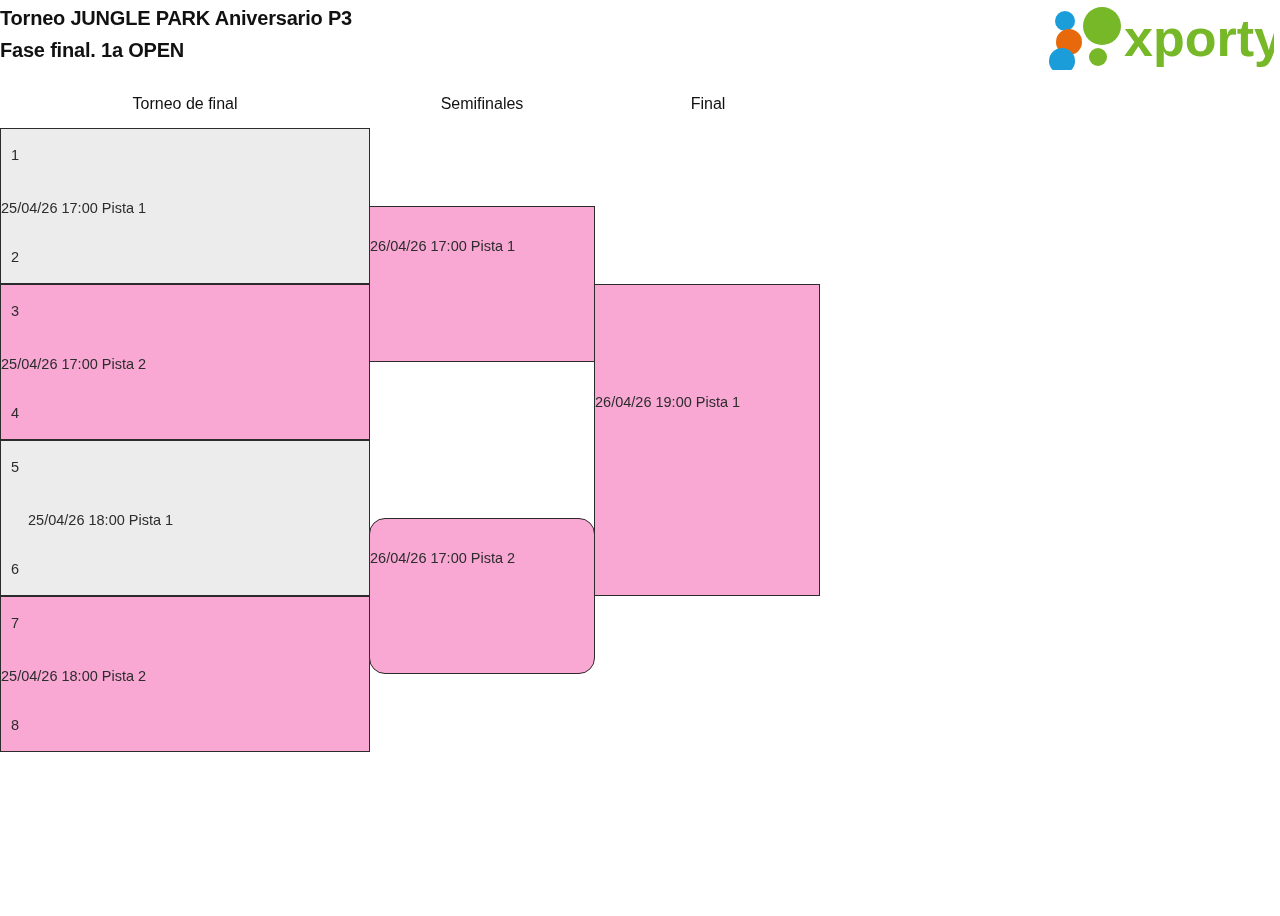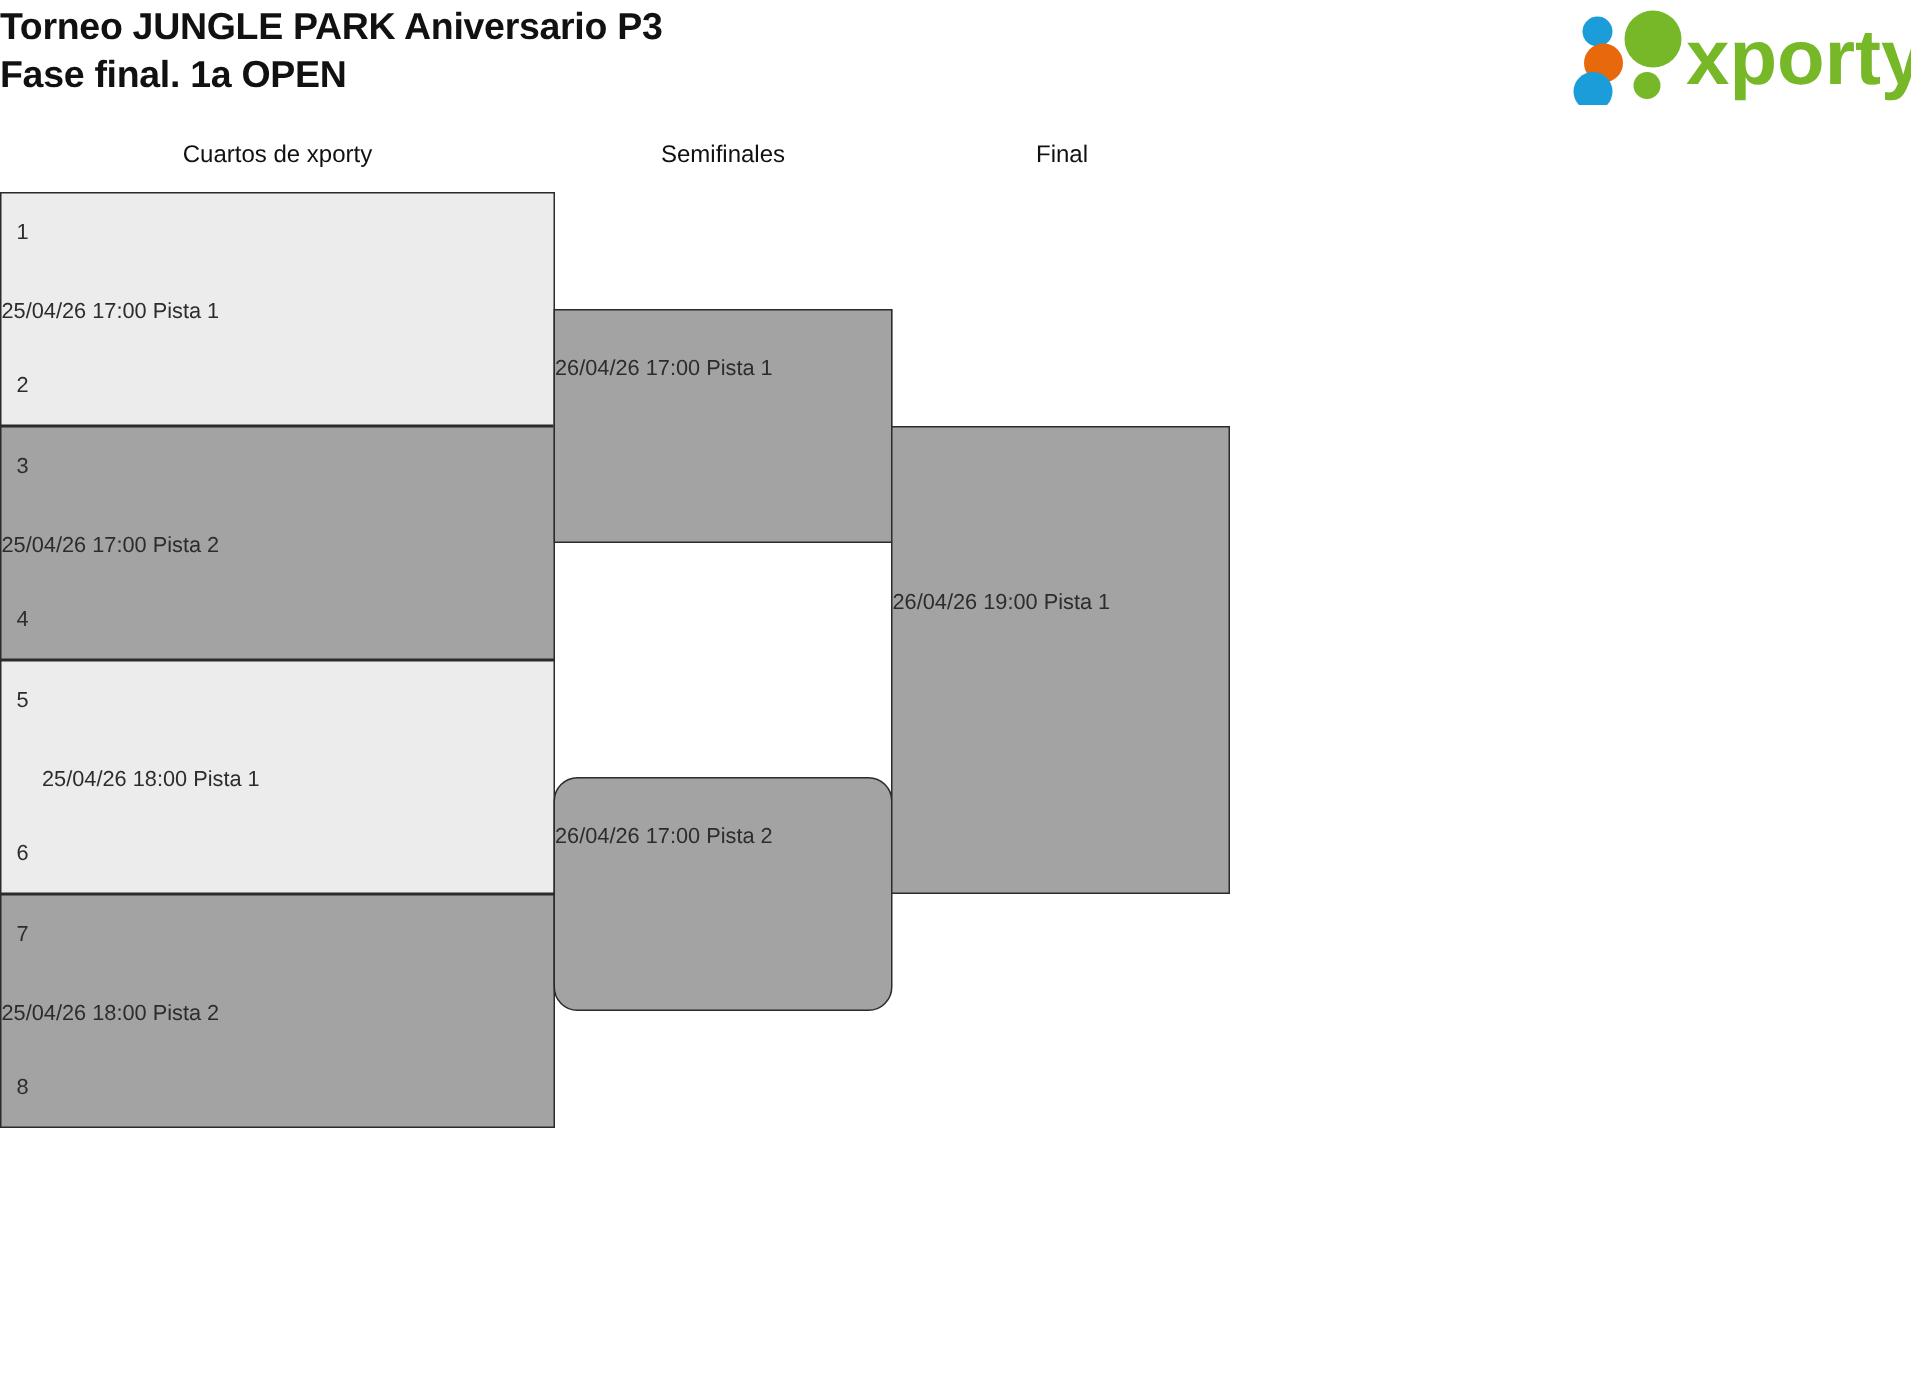--- a/index.html
+++ b/index.html
@@ -21,21 +21,21 @@
     position: absolute;
     left: 0;
     top: 0;
     width: 1280px;
     height: 78px;
   }
   #tournament-title {
     position: absolute;
     left: 0;
     top: 2px;
-    font-size: 25px;
+    font-size: 20px;
     font-weight: 700;
     line-height: 32px;
     letter-spacing: -0.2px;
     color: #111111;
     white-space: pre;
   }
 
   
   #brand-logo {
     position: absolute;
@@ -67,21 +67,21 @@
     left: 0;
     top: 0;
     width: 1280px;
     height: 916px;
   }
 
   .match-box {
     position: absolute;
     box-sizing: border-box;
     border: 1px solid #2b2b2b;
-    background: #a3a3a3;
+    background: #f9a8d4;
   }
   .match-box.alt { background: #ececec; }
 
   .match-label {
     position: absolute;
     left: 0;
     width: 100%;
     text-align: left;
     font-size: 14.5px;
     color: #2c2c2c;
@@ -112,21 +112,21 @@
       <circle cx="27" cy="38" r="13" fill="#e8690b"></circle>
       <circle cx="20" cy="57" r="13" fill="#1b9dd9"></circle>
       <circle cx="60" cy="22" r="19" fill="#76b828"></circle>
       <circle cx="56" cy="53" r="9" fill="#76b828"></circle>
 
       <text x="82" y="52" font-family="'Liberation Sans', sans-serif" font-size="52" font-weight="700" fill="#76b828">xporty</text>
     </svg>
   </div>
 </div>
 
-<div class="round-header" id="round-header-0">Cuartos de xporty</div>
+<div class="round-header" id="round-header-0">Torneo de final</div>
 <div class="round-header" id="round-header-1">Semifinales</div>
 <div class="round-header" id="round-header-2">Final</div>
 
 <div id="bracket">
 
   <div class="match-box alt" style="left:0px; top:128px; width:370px; height:156px;">
     <div class="seed seed-top">1</div>
     <div class="match-label" style="top:71px;">25/04/26 17:00 Pista 1</div>
     <div class="seed seed-bottom">2</div>
   </div>

